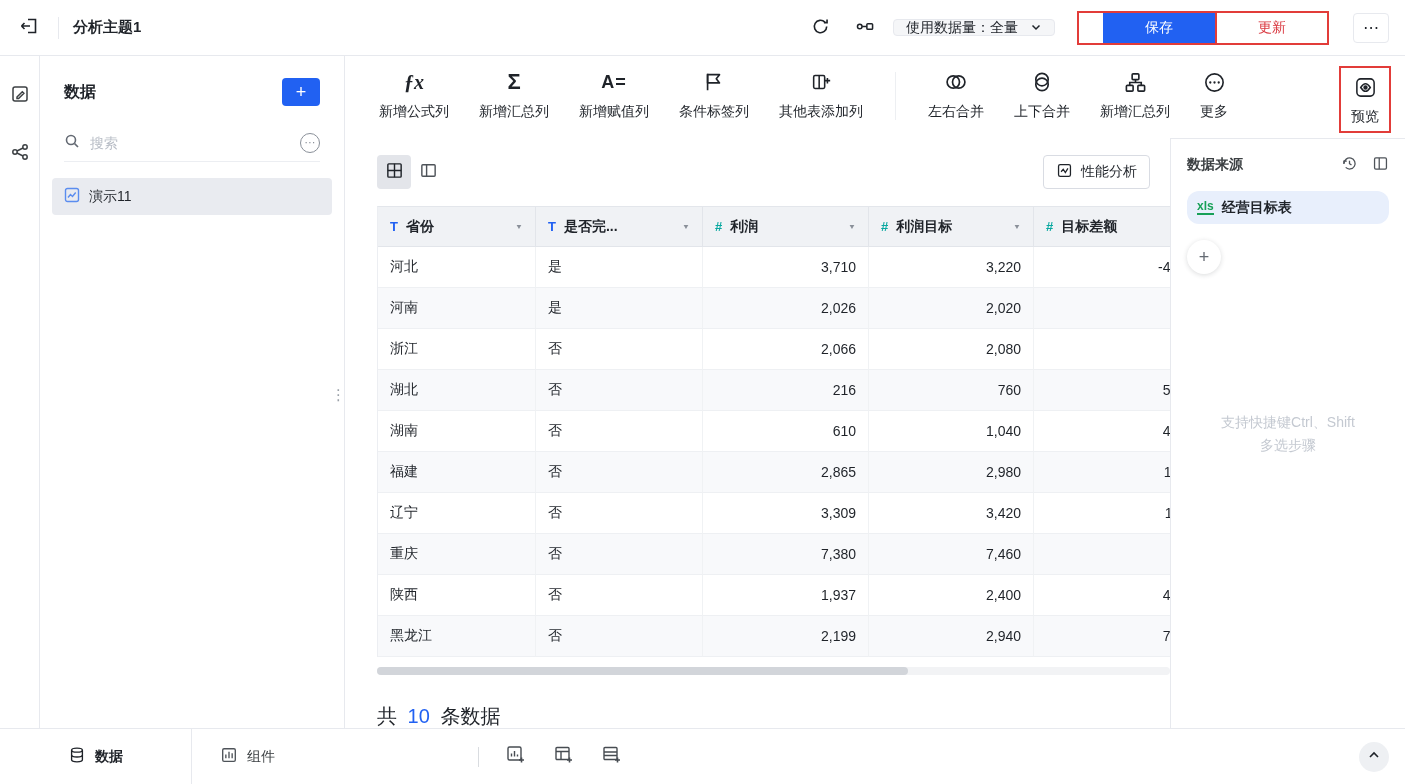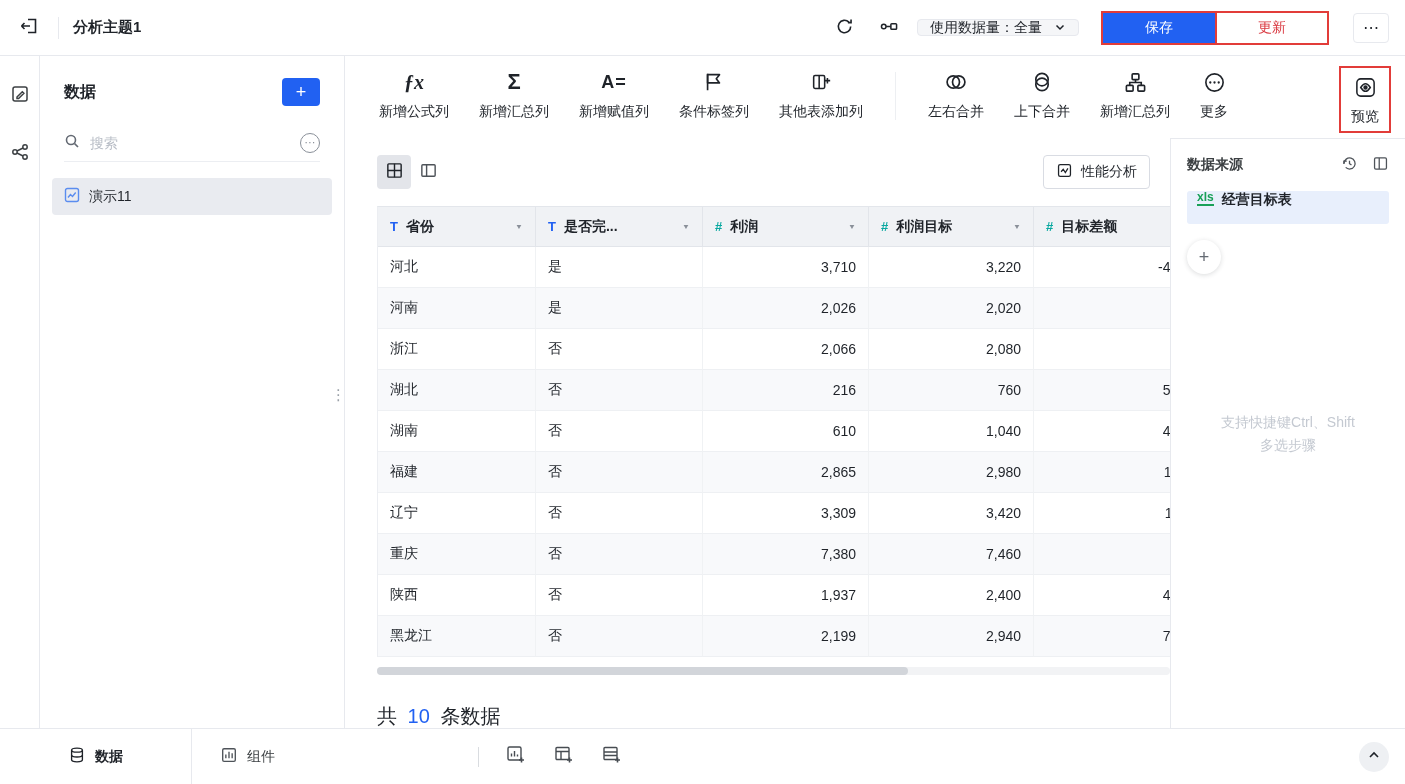--- a/index.html
+++ b/index.html
@@ -7,21 +7,21 @@
   body { font-family: "Liberation Sans", "DejaVu Sans", sans-serif; font-size: 14px; color: #1f2329; background: #fff; }
   .app { width: 1405px; height: 784px; display: flex; flex-direction: column; }
 
   
   .topbar { height: 56px; min-height: 56px; display: flex; align-items: center; gap: 14px; padding: 0 16px 0 14px; border-bottom: 1px solid #e7e9ee; }
   .icon-btn { width: 30px; height: 30px; display: flex; align-items: center; justify-content: center; border-radius: 4px; cursor: pointer; }
   .v-div { width: 1px; height: 22px; background: #e7e9ee; }
   .topbar-title { font-size: 15px; font-weight: 700; }
   .spacer { flex: 1; }
   .data-volume { display: flex; align-items: center; gap: 12px; height: 17px; padding: 0 12px; background: #f5f6f8; border: 1px solid #e7e9ee; border-radius: 4px; cursor: pointer; }
-  .annotated { display: flex; border: 2px solid #e23c39; margin-left: 8px; }
+  .annotated { display: flex; border: 2px solid #e23c39; margin-left: 8px; padding-left: 24px; }
   .btn-save { width: 112px; height: 30px; background: #2161f2; color: #fff; display: flex; align-items: center; justify-content: center; cursor: pointer; }
   .btn-update { width: 112px; height: 30px; background: #fff; color: #d9363e; border-left: 2px solid #e23c39; display: flex; align-items: center; justify-content: center; cursor: pointer; }
   .more-box { width: 36px; height: 30px; border: 1px solid #e7e9ee; border-radius: 4px; display: flex; align-items: center; justify-content: center; font-size: 16px; color: #1f2329; cursor: pointer; margin-left: 10px; }
 
   
   .body-row { flex: 1; display: flex; min-height: 0; }
   .rail { width: 40px; border-right: 1px solid #e7e9ee; display: flex; flex-direction: column; align-items: center; padding-top: 24px; gap: 28px; }
 
   
   .sidebar { width: 305px; border-right: 1px solid #e7e9ee; position: relative; padding-top: 22px; background: #fff; }
@@ -75,21 +75,21 @@
   .hscroll { width: 793px; height: 8px; margin-top: 10px; background: #f2f3f5; border-radius: 4px; }
   .hscroll-thumb { width: 531px; height: 8px; background: #d2d5da; border-radius: 4px; cursor: pointer; }
   .tbl-footer { margin-top: 28px; font-size: 20px; }
   .tbl-footer .count { color: #2161f2; margin: 0 5px; }
 
   
   .right-panel { width: 235px; min-width: 235px; border-left: 1px solid #e7e9ee; border-top: 1px solid #e7e9ee; position: relative; padding: 16px 16px 0; }
   .rp-head { display: flex; align-items: center; }
   .rp-title { font-weight: 700; color: #3c4043; }
   .rp-icons { margin-left: auto; display: flex; gap: 14px; }
-  .rp-source { margin-top: 16px; height: 33px; background: #e8effc; border-radius: 3px; display: flex; align-items: flex-start; gap: 8px; padding: 0 10px; cursor: pointer; }
+  .rp-source { margin-top: 16px; height: 33px; background: #e8effc; border-radius: 12px; display: flex; align-items: center; gap: 8px; padding: 0 10px; cursor: pointer; }
   .xls-badge { color: #18a058; font-weight: 700; font-size: 12px; border-bottom: 2px solid #18a058; line-height: 13px; }
   .rp-source-label { font-weight: 600; }
   .rp-plus { margin-top: 16px; width: 34px; height: 34px; border-radius: 50%; background: #fff; box-shadow: 0 1px 5px rgba(31,35,41,.16); display: flex; align-items: center; justify-content: center; color: #646a73; font-size: 18px; cursor: pointer; }
   .rp-hint { position: absolute; top: 272px; left: 0; right: 0; text-align: center; color: #c4c9d1; line-height: 23px; }
 
   
   .bottombar { height: 56px; min-height: 56px; border-top: 1px solid #e7e9ee; display: flex; align-items: center; background: #fff; }
   .tab-data { width: 192px; height: 100%; border-right: 1px solid #e7e9ee; display: flex; align-items: center; justify-content: center; gap: 9px; font-weight: 700; cursor: pointer; background: #fff; }
   .tab-comp { display: flex; align-items: center; gap: 9px; padding: 0 28px; height: 100%; color: #3c4043; cursor: pointer; }
   .bb-sep { width: 1px; height: 20px; background: #d9dce0; margin-left: 175px; }

